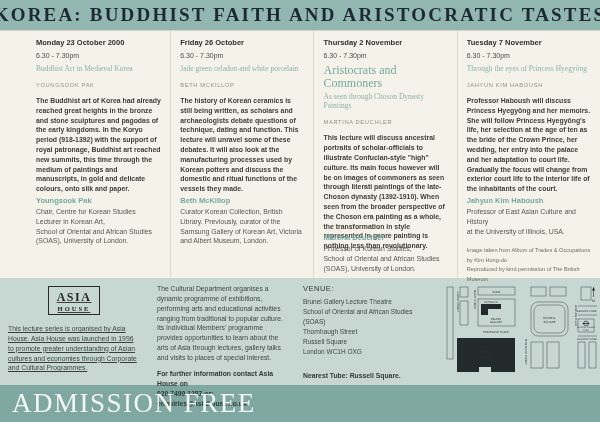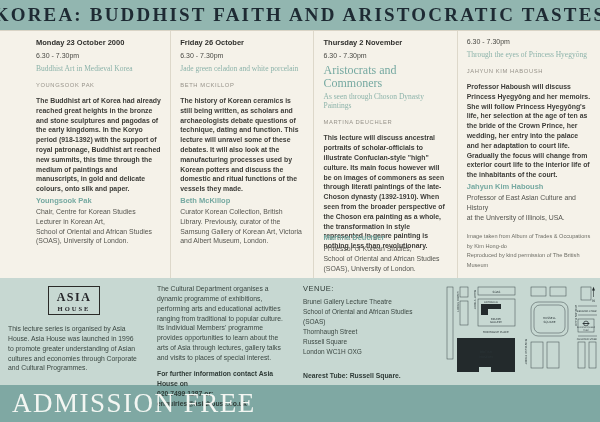--- a/index.html
+++ b/index.html
@@ -25,21 +25,21 @@
   .title { font-family:"Liberation Serif", serif; font-size:12px; line-height:1.1;
            color:#76a9a1; margin-bottom:2px; }
   .subtitle { font-family:"Liberation Serif", serif; font-size:7.5px; color:#8cb3aa; margin-bottom:9px; }
   .caps { font-size:5.8px; letter-spacing:0.6px; color:#97938a; margin-bottom:8px; }
   .body { font-size:6.9px; font-weight:700; color:#3d3d39; line-height:1.42; height:100px; }
   .speaker { font-size:7.5px; font-weight:700; color:#76a9a1; margin-bottom:2px; }
   .bio { font-size:6.9px; color:#55554f; line-height:1.42; white-space:pre-line; }
   .credit { margin-top:10px; font-size:5.6px; color:#6e6e66; line-height:1.7; white-space:pre-line; }
   
   .footer { height:107px; background:#c7d8d2; display:flex; }
-  .fcol1 { width:148px; box-sizing:border-box; padding:5px 8px 0; }
+  .fcol1 { width:148px; box-sizing:border-box; padding:5px 8px 0;text-decoration:underline; }
   .logo { width:44px; margin:3px auto 9px; border:1px solid #2a2a28; padding:3px 3px 2px;
           text-align:center; color:#26262a; }
   .logo .l1 { font-family:"Liberation Serif", serif; font-size:12px; font-weight:700; letter-spacing:1.5px; }
   .logo .l2 { font-family:"Liberation Serif", serif; font-size:6.5px; font-weight:700; letter-spacing:2px; }
   .about, .cultural { font-size:6.8px; color:#3c4843; line-height:1.45; }
   .fcol2 { width:147px; box-sizing:border-box; padding:6px 9px 0; }
   .cultural { margin-bottom:6px; }
   .contact { font-size:6.8px; font-weight:700; color:#2f3b37; line-height:1.5; white-space:pre-line; }
   .fcol3 { width:140px; box-sizing:border-box; padding:6px 8px 0; }
   .venue-h { font-size:7.5px; font-weight:400; letter-spacing:0.5px; color:#2f3b37; margin-bottom:4px; }
@@ -95,20 +95,21 @@
       <div class="subtitle">As seen through Choson Dynasty Paintings</div>
       <div class="caps">MARTINA DEUCHLER</div>
       <div class="body">This lecture will discuss ancestral portraits of scholar-officials to illustrate Confucian-style "high" culture. Its main focus however will be on images of commoners as seen through literati paintings of the late-Choson dynasty (1392-1910). When seen from the broader perspective of the Choson era painting as a whole, the transformation in style represented in genre painting is nothing less than revolutionary.</div>
       <div class="speaker">Martina Deuchler</div>
       <div class="bio">Professor of Korean Studies,
 School of Oriental and African Studies
 (SOAS), University of London.</div>
     </section>
 
     <section class="col">
+      <div class="date">Tuesday 7 November</div>
       <div class="time">6.30 - 7.30pm</div>
       <div class="subtitle">Through the eyes of Princess Hyegyŏng</div>
       <div class="caps">JAHYUN KIM HABOUSH</div>
       <div class="body">Professor Haboush will discuss Princess Hyegyŏng and her memoirs. She will follow Princess Hyegyŏng's life, her selection at the age of ten as the bride of the Crown Prince, her wedding, her entry into the palace and her adaptation to court life. Gradually the focus will change from exterior court life to the interior life of the inhabitants of the court.</div>
       <div class="speaker">Jahyun Kim Haboush</div>
       <div class="bio">Professor of East Asian Culture and History
 at the University of Illinois, USA.</div>
       <div class="credit">Image taken from Album of Trades &amp; Occupations
 by Kim Hong-do
 Reproduced by kind permission of The British Museum</div>

